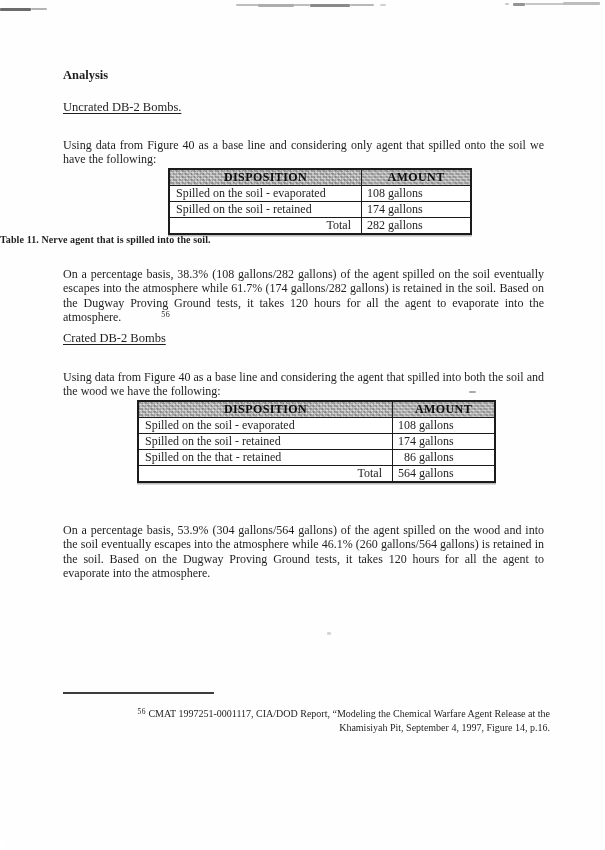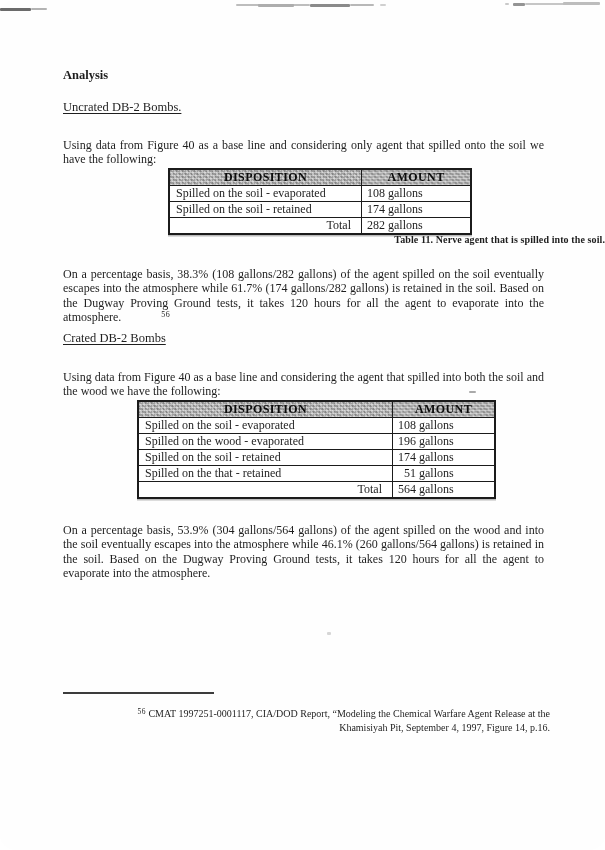--- a/index.html
+++ b/index.html
@@ -76,21 +76,21 @@
       repeating-linear-gradient(45deg, #c2c2c2 0 2px, #9c9c9c 2px 4px);
   }
   .scan-table td { height: 12.5px; font-size: 12px; }
   .scan-table td.cell-disp { padding-left: 6px; }
   .scan-table td.cell-amt  { padding-left: 5px; }
   .scan-table td.cell-total { text-align: right; padding-right: 10px; }
 
   
   .caption {
     position: absolute; left: 0; width: 605px;
-    text-align: right;
+    text-align: left;
     font-size: 10px; font-weight: bold;
     letter-spacing: .1px;
   }
   .cap11 { top: 234px; }
   .cap12 { top: 489px; }
 
   
   .fn-rule {
     position: absolute; left: 63px; top: 692px;
     width: 151px; height: 2px; background: #3c3c3c;
@@ -166,30 +166,26 @@
         <th class="col-disp">DISPOSITION</th>
         <th class="col-amt">AMOUNT</th>
       </tr>
     </thead>
     <tbody>
       <tr>
         <td class="cell-disp">Spilled on the soil - evaporated</td>
         <td class="cell-amt">108 gallons</td>
       </tr>
       <tr>
-        <td class="cell-disp">Spilled on the wood - evaporated</td>
-        <td class="cell-amt">196 gallons</td>
-      </tr>
-      <tr>
         <td class="cell-disp">Spilled on the soil - retained</td>
         <td class="cell-amt">174 gallons</td>
       </tr>
       <tr>
         <td class="cell-disp">Spilled on the that - retained</td>
-        <td class="cell-amt"> 51 gallons</td>
+        <td class="cell-amt"> 86 gallons</td>
       </tr>
       <tr>
         <td class="cell-disp cell-total">Total</td>
         <td class="cell-amt">564 gallons</td>
       </tr>
     </tbody>
   </table>
 
   <p class="para p4">On a percentage basis, 53.9% (304 gallons/564 gallons) of the agent spilled on the wood and into the soil eventually escapes into the atmosphere while 46.1% (260 gallons/564 gallons) is retained in the soil.  Based on the Dugway Proving Ground tests, it takes 120 hours for all the agent to evaporate into the atmosphere.</p>
 

